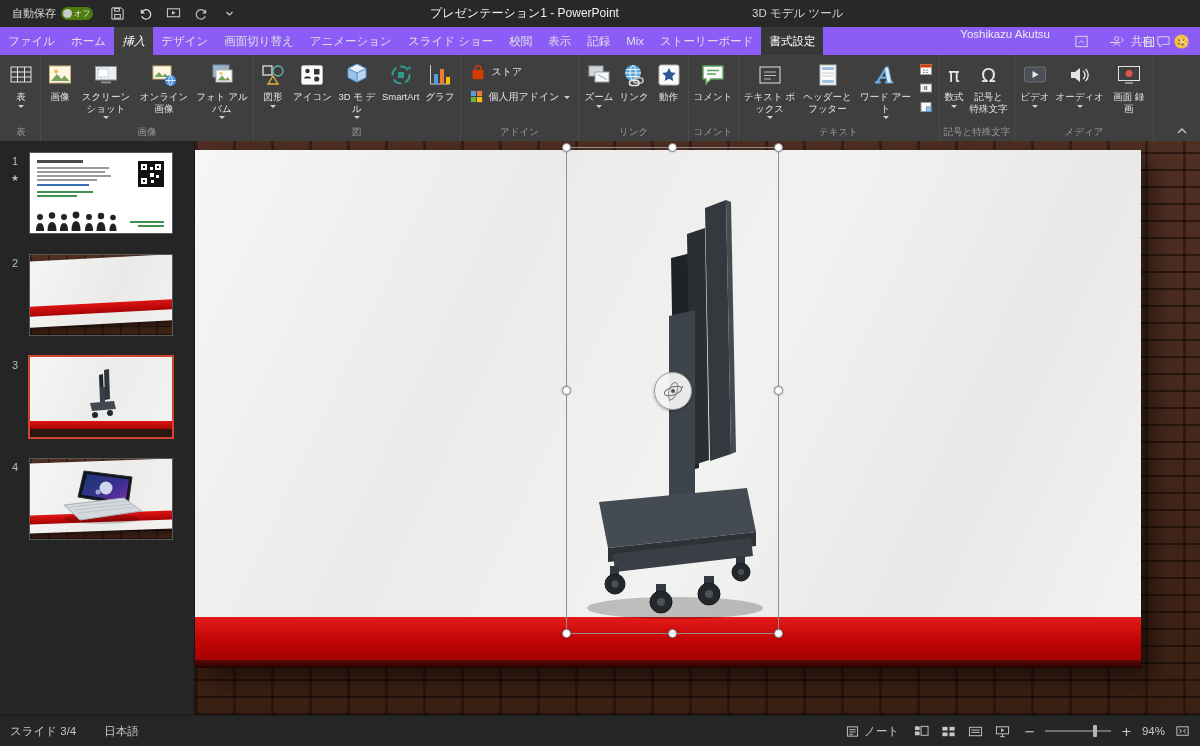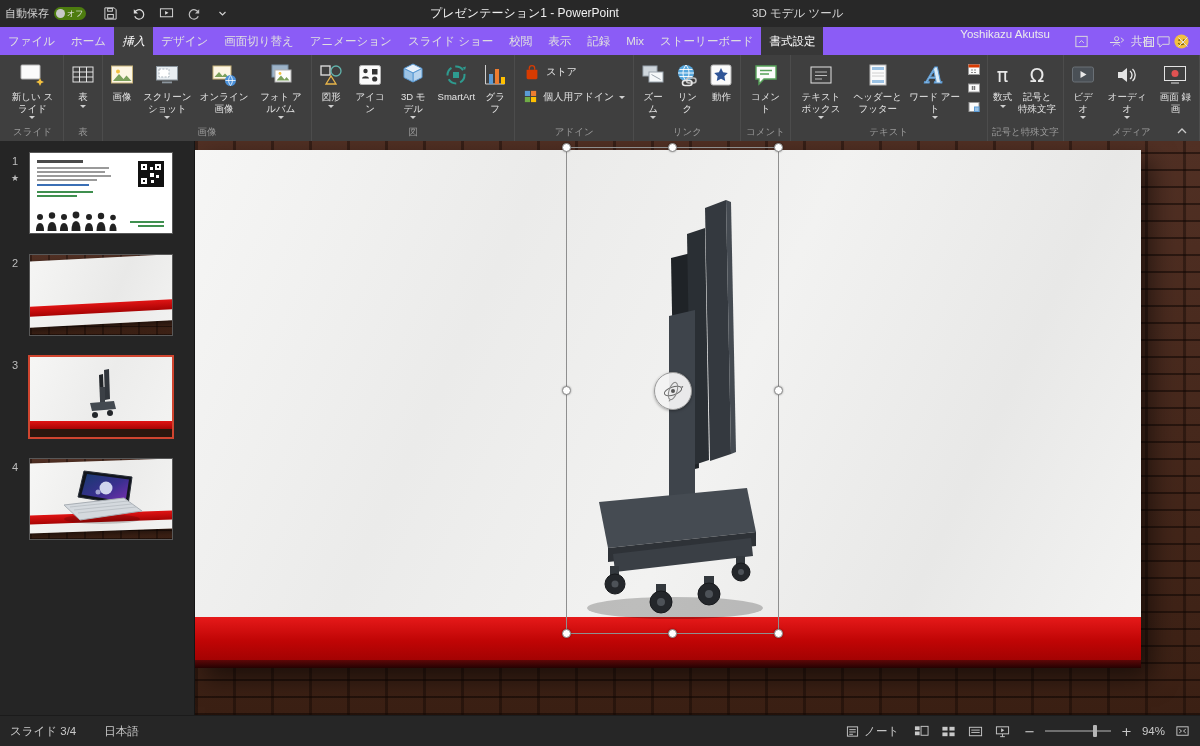--- a/index.html
+++ b/index.html
@@ -1,21 +1,21 @@
 <!DOCTYPE html>
 <html><head>
 <meta charset="utf-8">
 <style>
   html,body{margin:0;padding:0;width:1200px;height:746px;overflow:hidden;
     font-family:"Liberation Sans","DejaVu Sans",sans-serif;background:#282828;}
   *{box-sizing:border-box;}
   svg{display:block;}
 
   
-  .titlebar{height:27px;background:#282828;display:flex;align-items:center;position:relative;color:#e8e8e8;padding-left:5px;}
+  .titlebar{height:27px;background:#282828;display:flex;align-items:center;position:relative;color:#e8e8e8;padding-left:12px;}
   .autosave{display:flex;align-items:center;gap:5px;font-size:11px;color:#d8d8d8;}
   .as-pill{width:32px;height:13px;border-radius:7px;background:#4d7c0f;display:inline-flex;align-items:center;gap:2px;padding:0 2px;}
   .as-knob{width:9px;height:9px;border-radius:50%;background:#c9c9c9;}
   .as-state{font-size:8px;color:#e6e6e6;line-height:13px;}
   .qat{display:flex;align-items:center;margin-left:12px;gap:4px;}
   .qbtn{width:24px;height:22px;display:flex;align-items:center;justify-content:center;}
   .tb-title{position:absolute;left:430px;top:0;line-height:27px;font-size:12px;color:#f0f0f0;white-space:nowrap;}
   .tb-ctx{position:absolute;left:752px;top:0;line-height:27px;font-size:11.5px;color:#d6d6d6;white-space:nowrap;}
   .tb-right{position:absolute;right:0;top:0;height:27px;display:flex;align-items:flex-start;margin-top:28px;}
   .user{font-size:11.5px;margin-right:14px;color:#ececec;}
@@ -225,35 +225,20 @@
               <circle cx="6.5" cy="7.5" r="1" fill="#7a5a00"></circle>
               <circle cx="11.5" cy="7.5" r="1" fill="#7a5a00"></circle>
               <path d="M5.5 10.8c1.8 2.2 5.2 2.2 7 0" stroke="#7a5a00" fill="none" stroke-width="1.2"></path>
             </svg>
       </span></span>
     </div>
   </nav>
 
   <section class="ribbon">
 
-    <div class="rgroup">
-      <div class="rgroup-body">
-        <div class="rbtn">
-          <span class="ic">
-            <svg width="28" height="28" viewBox="0 0 28 28">
-                <rect x="3" y="4" width="19" height="14" rx="1" fill="#fbfbfb" stroke="#b5b5b5"></rect>
-                <path d="M22 17l1.3 2.7 2.7 1.3-2.7 1.3L22 25l-1.3-2.7-2.7-1.3 2.7-1.3z" fill="#f2c040"></path>
-              </svg>
-          </span>
-          <span class="lbl">新しい スライド</span>
-          <span class="caret"></span>
-        </div>
-      </div>
-      <div class="rgroup-label">スライド</div>
-    </div>
 
     <div class="rgroup">
       <div class="rgroup-body">
         <div class="rbtn">
           <span class="ic">
             <svg width="28" height="28" viewBox="0 0 28 28">
                 <rect x="4" y="6" width="20" height="15" fill="none" stroke="#e3e3e3"></rect>
                 <path d="M4 11h20M4 16h20M10.5 6v15M17.5 6v15" stroke="#e3e3e3"></path>
               </svg>
           </span>

